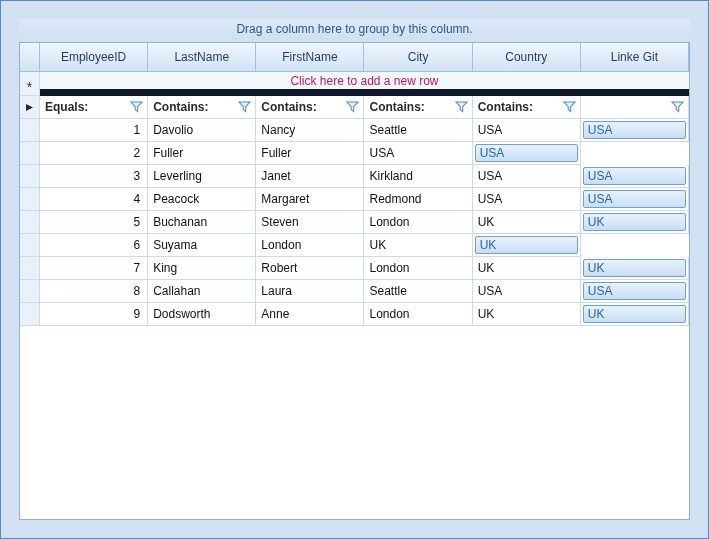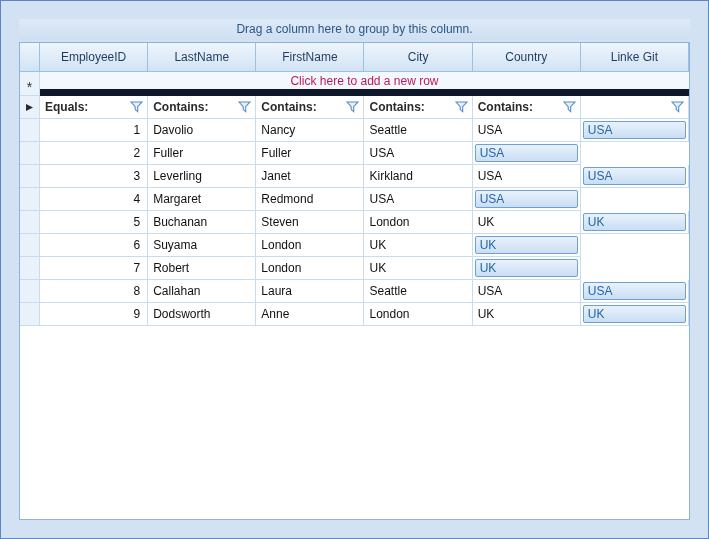--- a/index.html
+++ b/index.html
@@ -204,20 +204,21 @@
     <div class="cell">Kirkland</div>
     <div class="cell">USA</div>
     <div class="cell link-cell">
       <span class="link-box">USA</span>
     </div>
   </div>
 
   <div class="grid-row data-row">
     <div class="indicator-cell"></div>
     <div class="cell num">4</div>
+    <div class="cell">Peacock</div>
     <div class="cell">Margaret</div>
     <div class="cell">Redmond</div>
     <div class="cell">USA</div>
     <div class="cell link-cell">
       <span class="link-box">USA</span>
     </div>
   </div>
 
   <div class="grid-row data-row">
     <div class="indicator-cell"></div>
@@ -238,20 +239,21 @@
     <div class="cell">London</div>
     <div class="cell">UK</div>
     <div class="cell link-cell">
       <span class="link-box">UK</span>
     </div>
   </div>
 
   <div class="grid-row data-row">
     <div class="indicator-cell"></div>
     <div class="cell num">7</div>
+    <div class="cell">King</div>
     <div class="cell">Robert</div>
     <div class="cell">London</div>
     <div class="cell">UK</div>
     <div class="cell link-cell">
       <span class="link-box">UK</span>
     </div>
   </div>
 
   <div class="grid-row data-row">
     <div class="indicator-cell"></div>

